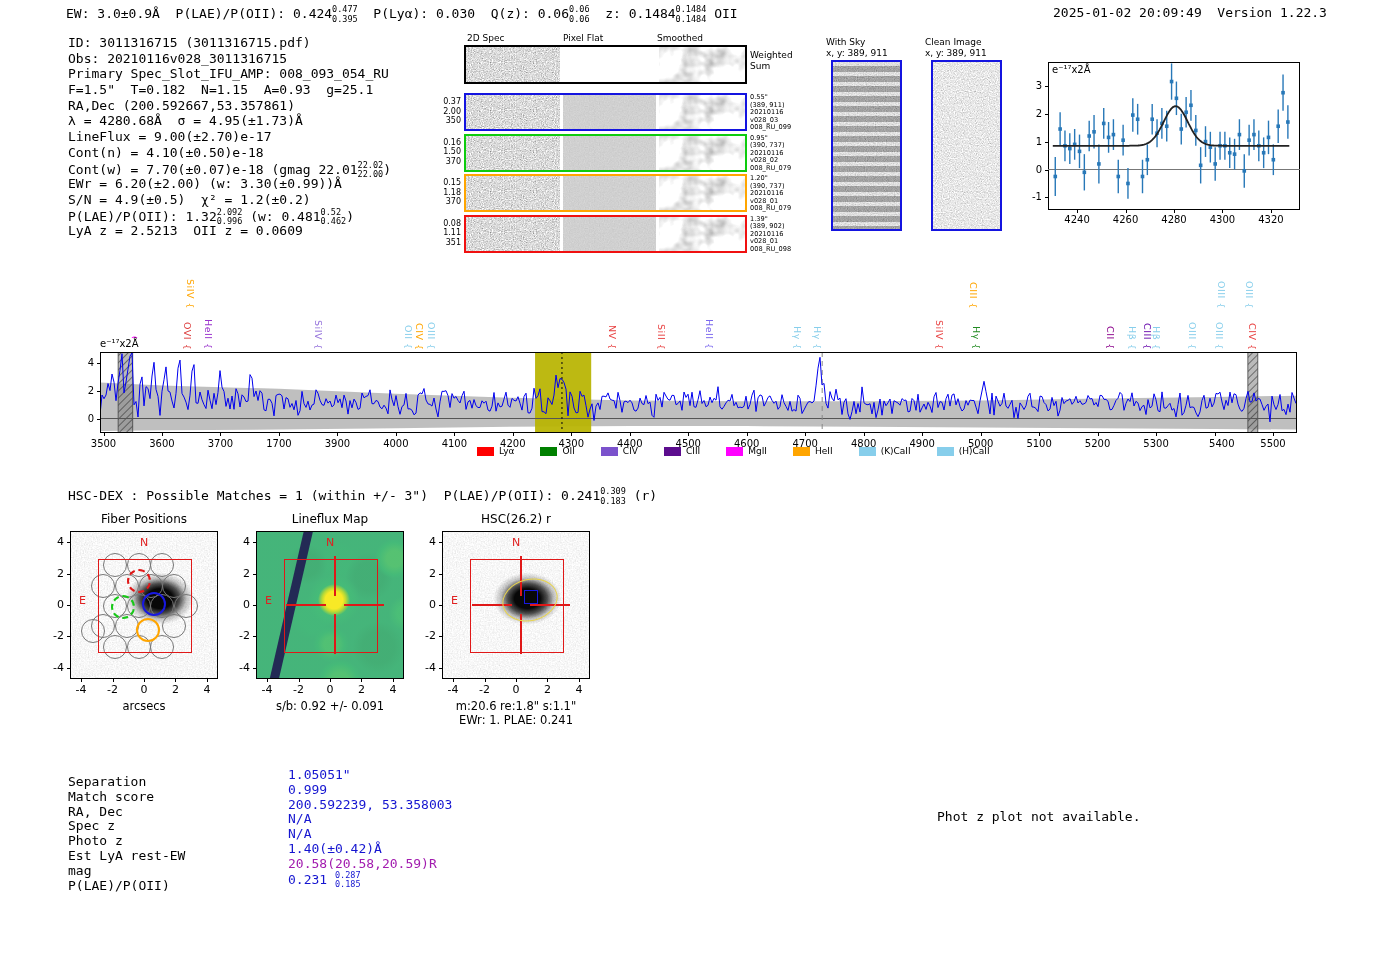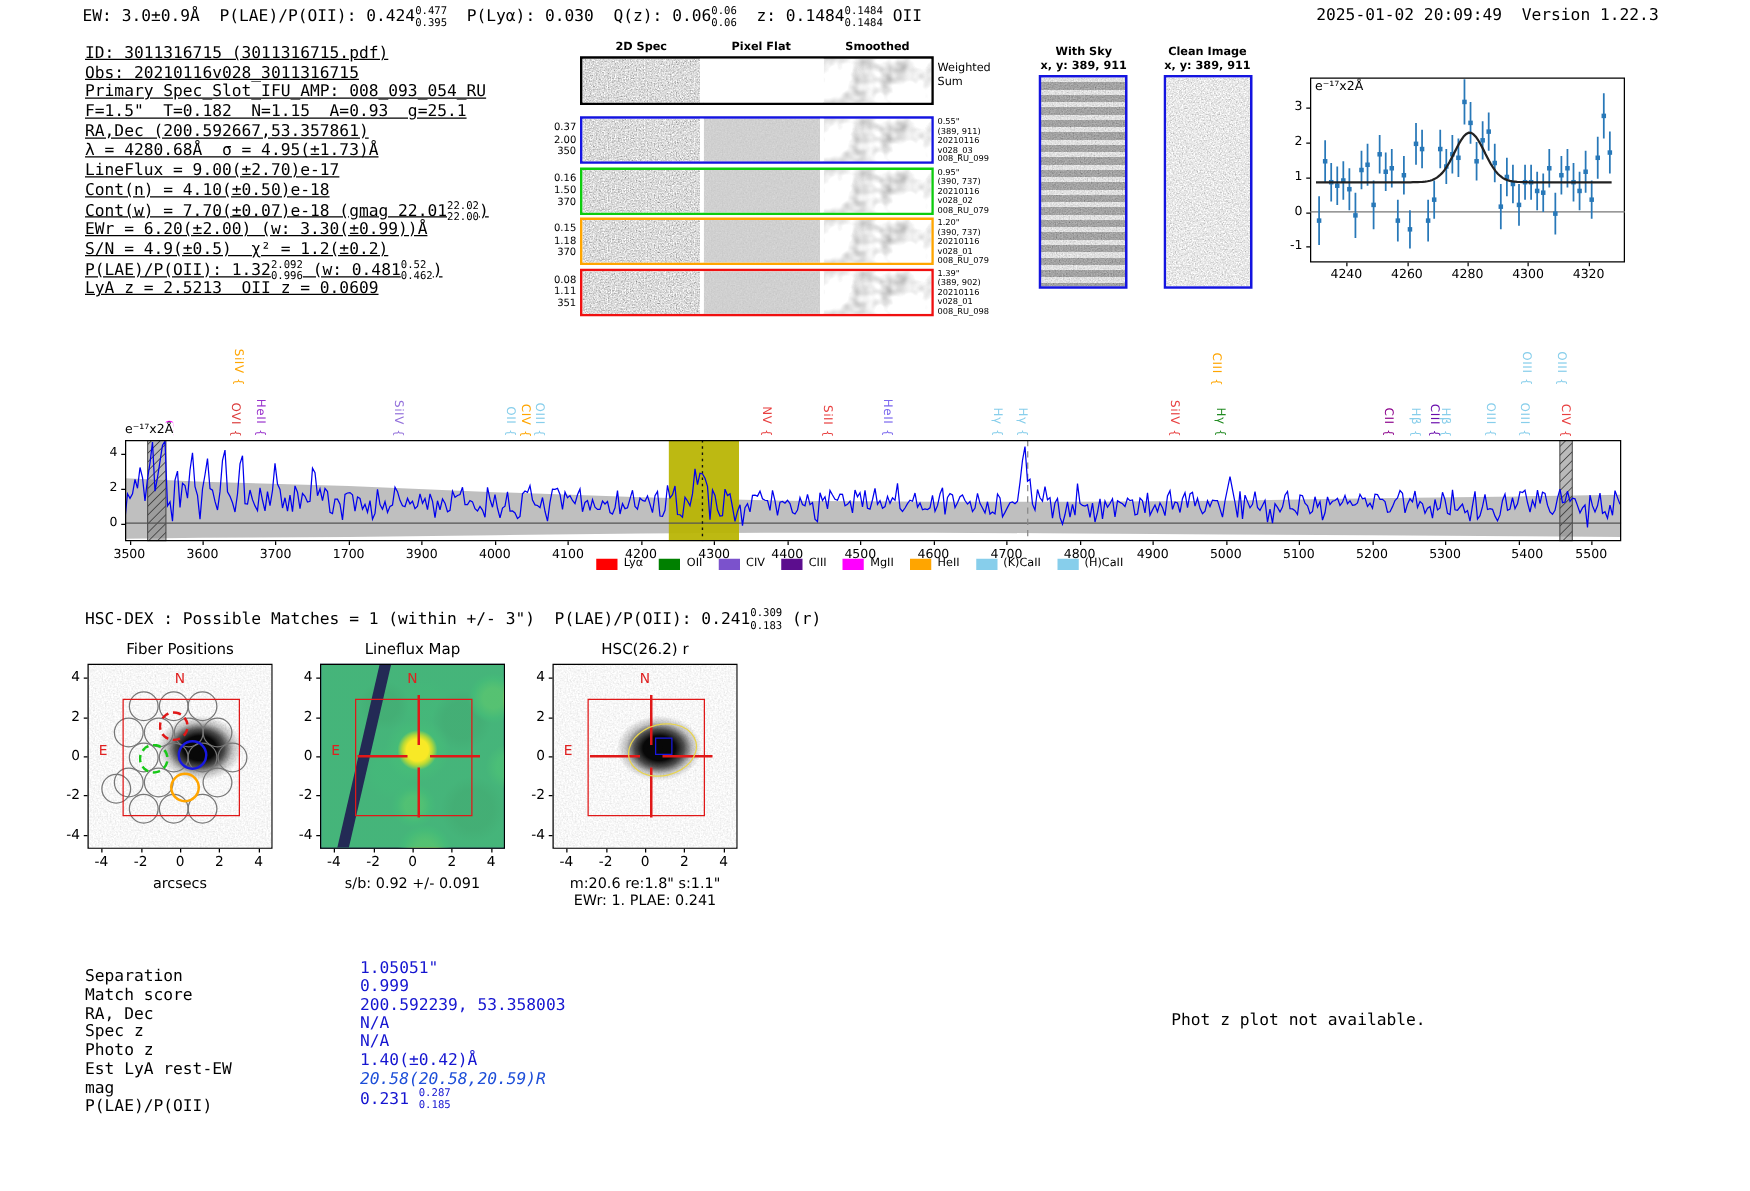--- a/index.html
+++ b/index.html
@@ -2,31 +2,31 @@
 <html><head>
 <meta charset="utf-8">
 <style>
   html,body{margin:0;padding:0;background:#fff;}
   .canvas{position:relative;width:1400px;height:953px;background:#fff;overflow:hidden;
           font-family:"DejaVu Sans Mono",monospace;color:#000;}
   .abs{position:absolute;}
   .hdr{font-size:13px;white-space:pre;}
   .frac{display:inline-block;vertical-align:-0.42em;font-size:8.5px;line-height:1.12;text-align:left;white-space:pre;}
   .infoline{font-size:13px;white-space:pre;height:15.7px;}
-  .panel-title{font-size:9px;text-align:center;font-family:"DejaVu Sans",sans-serif;font-weight:bold;}
+  .panel-title{font-size:9px;text-align:left;font-family:"DejaVu Sans",sans-serif;}
   .row-border{position:absolute;box-sizing:border-box;display:flex;}
   .seg{height:100%;}
   .gap{width:3px;height:100%;background:#fff;}
   .tiny-left{position:absolute;font-size:8px;line-height:9.5px;text-align:right;width:30px;font-family:"DejaVu Sans",sans-serif;}
   .tiny-right{position:absolute;font-size:6.6px;line-height:7.6px;text-align:left;width:60px;font-family:"DejaVu Sans",sans-serif;}
   .ticklbl{position:absolute;font-size:10px;font-family:"DejaVu Sans",sans-serif;color:#000;}
   .plotbox{position:absolute;box-sizing:border-box;border:1px solid #000;background:transparent;}
   .linelabel{position:absolute;writing-mode:vertical-rl;font-size:9.5px;letter-spacing:0.5px;
              font-family:"DejaVu Sans",sans-serif;white-space:pre;}
-  .legend{position:absolute;display:flex;align-items:flex-start;gap:13px;}
+  .legend{position:absolute;display:flex;align-items:flex-start;gap:26px;}
   .legend-item{display:flex;align-items:center;gap:5px;}
   .legend-swatch{width:17px;height:9px;display:inline-block;}
   .legend-label{font-size:9px;font-family:"DejaVu Sans",sans-serif;}
   .cut-title{position:absolute;font-size:12px;text-align:center;font-family:"DejaVu Sans",sans-serif;}
   .cut-box{position:absolute;box-sizing:border-box;border:1px solid #000;overflow:hidden;background:#e9e9e9;}
   .cut-caption{position:absolute;font-size:11.5px;text-align:center;font-family:"DejaVu Sans",sans-serif;}
   .ne{position:absolute;color:#e02020;font-size:11px;font-family:"DejaVu Sans",sans-serif;z-index:6;}
   .redsq{position:absolute;border:1.3px solid #e01818;box-sizing:border-box;z-index:5;}
   .fib{position:absolute;border-radius:50%;box-sizing:border-box;z-index:4;}
   .crossline{position:absolute;background:#e01818;z-index:5;}
@@ -64,21 +64,21 @@
       <pattern id="hatchP" patternUnits="userSpaceOnUse" width="5" height="5" patternTransform="rotate(45)">
         <rect width="5" height="5" fill="rgba(130,130,130,0.55)"></rect>
         <line x1="0" y1="0" x2="0" y2="5" stroke="#333" stroke-width="1.2"></line>
       </pattern>
     </defs>
   </svg>
 
   <div class="abs hdr" style="left:66px;top:5px;" id="hdr-left"><span>EW: 3.0±0.9Å  P(LAE)/P(OII): 0.424</span><span class="frac"><div>0.477</div><div>0.395</div></span><span>  P(Lyα): 0.030  Q(z): 0.06</span><span class="frac"><div>0.06</div><div>0.06</div></span><span>  z: 0.1484</span><span class="frac"><div>0.1484</div><div>0.1484</div></span><span> OII</span></div>
   <div class="abs hdr" style="left:1053px;top:5px;">2025-01-02 20:09:49  Version 1.22.3</div>
 
-  <div class="abs" style="left:68px;top:35px;text-decoration:underline;" id="info-block">
+  <div class="abs" style="left:68px;top:35px;" id="info-block">
       <div class="infoline"><span>ID: 3011316715 (3011316715.pdf)</span></div>
       <div class="infoline"><span>Obs: 20210116v028_3011316715</span></div>
       <div class="infoline"><span>Primary Spec_Slot_IFU_AMP: 008_093_054_RU</span></div>
       <div class="infoline"><span>F=1.5"  T=0.182  N=1.15  A=0.93  g=25.1</span></div>
       <div class="infoline"><span>RA,Dec (200.592667,53.357861)</span></div>
       <div class="infoline"><span>λ = 4280.68Å  σ = 4.95(±1.73)Å</span></div>
       <div class="infoline"><span>LineFlux = 9.00(±2.70)e-17</span></div>
       <div class="infoline"><span>Cont(n) = 4.10(±0.50)e-18</span></div>
       <div class="infoline"><span>Cont(w) = 7.70(±0.07)e-18 (gmag 22.01</span><span class="frac"><div>22.02</div><div>22.00</div></span><span>)</span></div>
       <div class="infoline"><span>EWr = 6.20(±2.00) (w: 3.30(±0.99))Å</span></div>
@@ -641,19 +641,19 @@
       <div class="tbl-label">mag</div>
       <div class="tbl-label">P(LAE)/P(OII)</div>
     </div>
   <div class="abs" style="left:288px;top:767px;" id="tbl-values">
       <div class="tbl-value" style="color: rgb(21, 21, 208);">1.05051"</div>
       <div class="tbl-value" style="color: rgb(21, 21, 208);">0.999</div>
       <div class="tbl-value" style="color: rgb(21, 21, 208);">200.592239, 53.358003</div>
       <div class="tbl-value" style="color: rgb(21, 21, 208);">N/A</div>
       <div class="tbl-value" style="color: rgb(21, 21, 208);">N/A</div>
       <div class="tbl-value" style="color: rgb(21, 21, 208);">1.40(±0.42)Å</div>
-      <div class="tbl-value" style="color: #1d4ed8; font-style: italic;">20.58(20.58,20.59)R</div>
+      <div class="tbl-value" style="color: #a21caf;">20.58(20.58,20.59)R</div>
       <div class="tbl-value" style="color: rgb(21, 21, 208);"><span>0.231 </span><span class="frac"><div>0.287</div><div>0.185</div></span></div>
     </div>
 
   <div class="abs" style="left:937px;top:809px;font-size:13px;">Phot z plot not available.</div>
 
 </div>
 
 </body></html>

